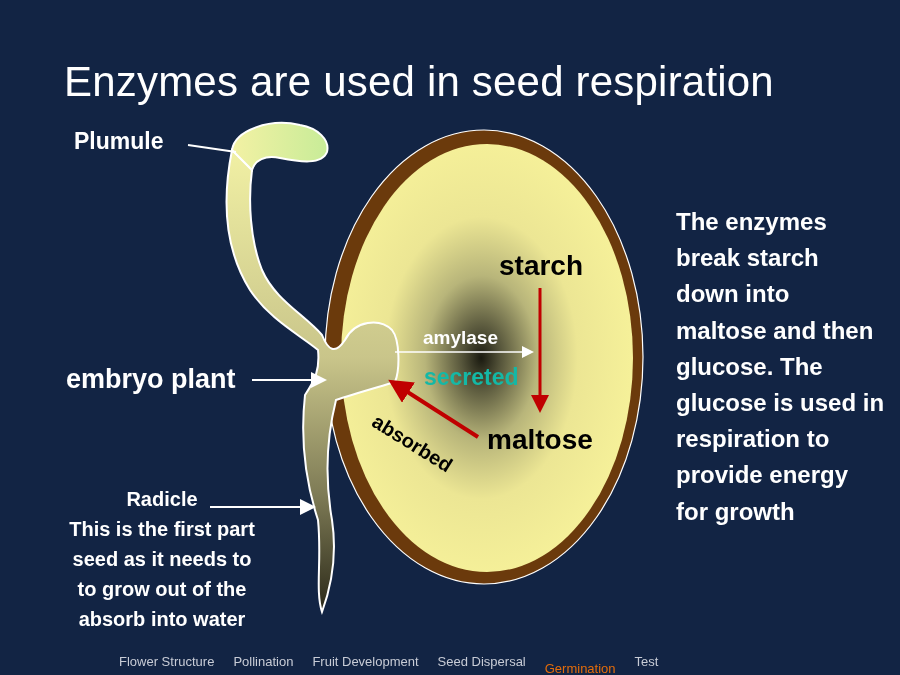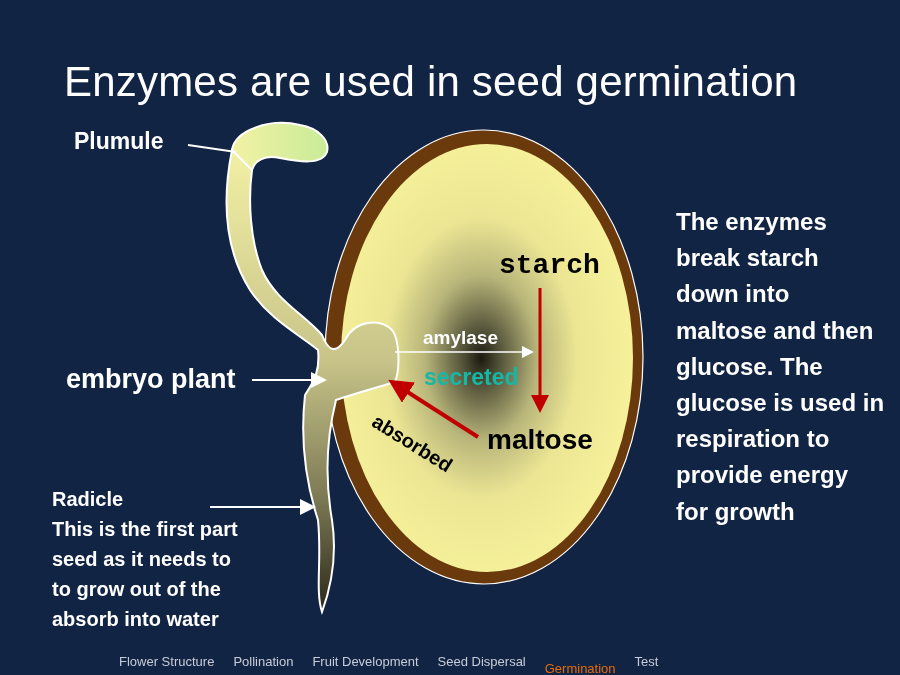--- a/index.html
+++ b/index.html
@@ -2,35 +2,35 @@
 <html><head>
 <meta charset="utf-8">
 <style>
   html,body{margin:0;padding:0;}
   body{width:900px;height:675px;background:#122444;overflow:hidden;position:relative;font-family:"Liberation Sans",sans-serif;color:#fff;}
   .title{position:absolute;left:64px;top:58px;font-size:42px;color:#fff;white-space:nowrap;letter-spacing:0.2px;}
   svg.diagram{position:absolute;left:0;top:0;}
   .lbl{position:absolute;font-weight:bold;white-space:nowrap;}
   .plumule{left:74px;top:128px;font-size:23px;}
   .embryo{left:66px;top:364px;font-size:27px;}
-  .radicle{left:52px;top:484px;font-size:20px;text-align:left;line-height:30px;width:220px;}
-  .starch{left:499px;top:250px;font-size:28px;color:#000;font-family:Liberation Mono, monospace;}
+  .radicle{left:52px;top:484px;font-size:20px;text-align:center;line-height:30px;width:220px;}
+  .starch{left:499px;top:250px;font-size:28px;color:#000;}
   .maltose{left:487px;top:424px;font-size:28px;color:#000;}
   .amylase{left:423px;top:327px;font-size:19px;color:#ffffff;}
   .secreted{left:424px;top:356px;font-size:23px;color:#14b8a6;margin-top:8px;}
   .absorbed{left:380px;top:410px;font-size:20px;color:#000;transform:rotate(32deg);transform-origin:0 0;}
   .explain{left:676px;top:204px;font-size:24px;line-height:36.2px;white-space:normal;width:240px;}
   .nav{position:absolute;top:654px;left:119px;font-size:13px;display:flex;gap:3px;}
   .nav span{color:#c8ccd6;margin-right:16px;cursor:pointer;}
   .nav span.active{color:#e46c0a;margin-top:7px;}
 </style>
 </head>
 <body>
 
-<div class="title">Enzymes are used in seed germination</div>
+<div class="title">Enzymes are used in seed respiration</div>
 
 <svg class="diagram" width="900" height="675">
   <defs>
     <radialGradient id="endo" cx="0.48" cy="0.5" r="0.55">
       <stop offset="0" stop-color="#1a1a10"></stop>
       <stop offset="0.12" stop-color="#55543a"></stop>
       <stop offset="0.35" stop-color="#b8b57a"></stop>
       <stop offset="0.6" stop-color="#ece694"></stop>
       <stop offset="1" stop-color="#f7f29a"></stop>
     </radialGradient>

